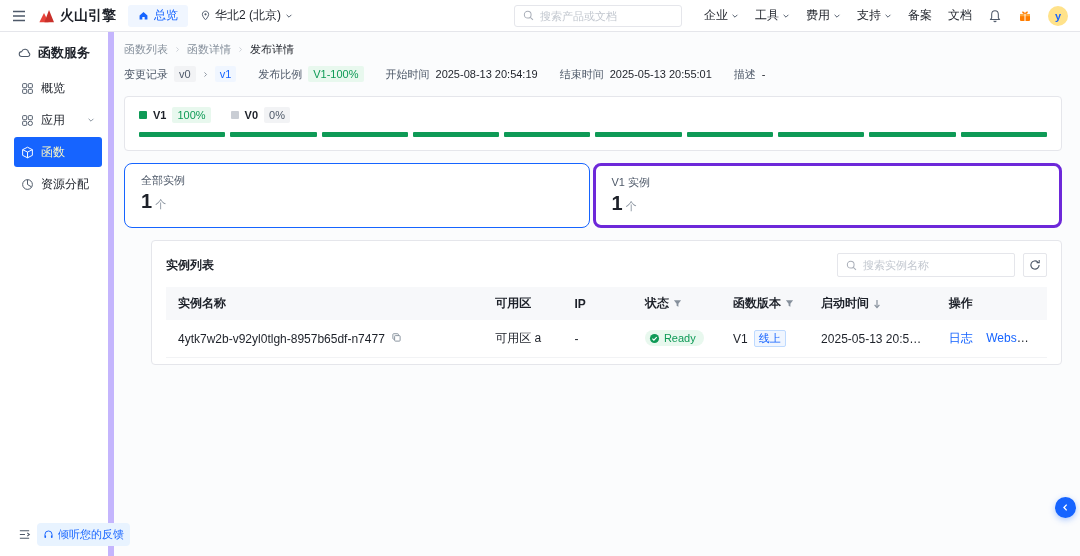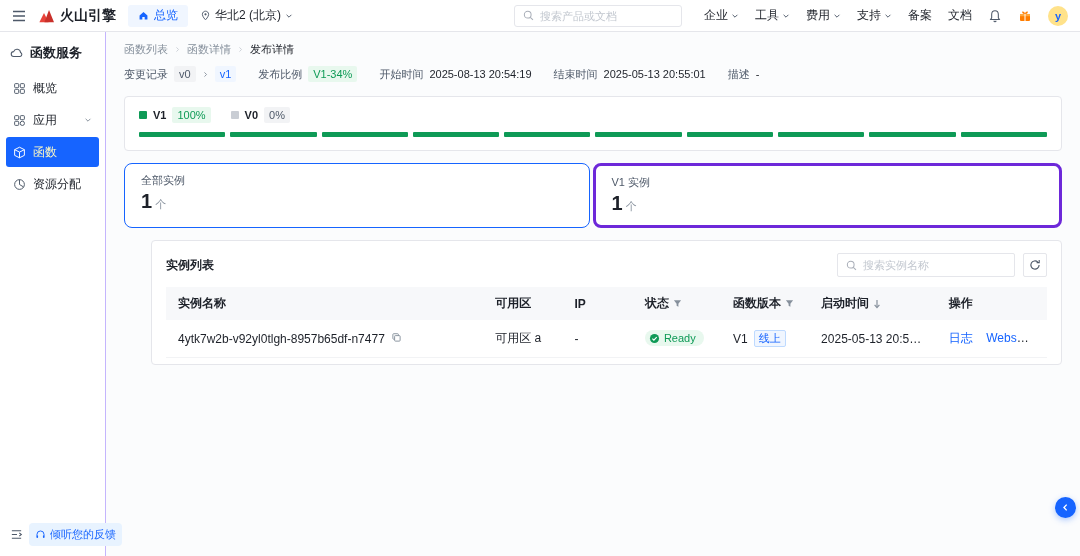--- a/index.html
+++ b/index.html
@@ -21,22 +21,22 @@
   .topnav-search input { border:none; outline:none; width:100%; font-size:11px; font-family:inherit; color:#1D2129; }
   .topnav-search input::placeholder { color:#C2C7CF; }
   .topnav-menu { display:flex; align-items:center; gap:16px; margin-left:10px; }
   .menu-item { display:flex; align-items:center; gap:3px; cursor:pointer; white-space:nowrap; }
   .menu-item .chev { color:#4E5969; display:flex; }
   .icon-btn { color:#4E5969; display:flex; cursor:pointer; }
   .avatar { width:20px; height:20px; border-radius:50%; background:#FFE28A; color:#1664FF;
     display:flex; align-items:center; justify-content:center; font-size:11px; font-weight:bold; cursor:pointer; }
 
   
-  .sidebar { position:absolute; top:32px; left:0; width:106px; height:524px; background:#fff;
-    border-right:1px solid #c4b5fd; display:flex; flex-direction:column; padding-top:10px; z-index:20;justify-content:center; }
+  .sidebar { position:absolute; top:32px; left:8px; width:106px; height:524px; background:#fff;
+    border-right:6px solid #c4b5fd; display:flex; flex-direction:column; padding-top:10px; z-index:20;justify-content:center; }
   .sb-title { display:flex; align-items:center; gap:6px; padding:2px 10px 10px; font-weight:bold; font-size:13px; }
   .sb-title .ic { color:#4E5969; display:flex; }
   .sb-item { display:flex; align-items:center; gap:7px; height:30px; margin:1px 6px; padding:0 7px;
     border-radius:3px; color:#1D2129; cursor:pointer; }
   .sb-item .ic { color:#4E5969; display:flex; }
   .sb-item.active { background:#1664FF; color:#fef9c3; }
   .sb-item.active .ic { color:#fff; }
   .sb-item .sub-chev { margin-left:auto; color:#86909C; display:flex; }
   .sb-bottom { margin-top:auto; display:flex; align-items:center; gap:6px; padding:8px 6px 10px 10px; }
   .collapse-ic { color:#4E5969; display:flex; cursor:pointer; }
@@ -320,21 +320,21 @@
       <span class="tag tag-gray">v0</span>
       <span class="chev-sep">
           <svg width="7" height="7" viewBox="0 0 10 10">
             <path d="M3.5 2 L6.5 5 L3.5 8" fill="none" stroke="currentColor" stroke-width="1.3"></path>
           </svg>
         </span>
       <span class="tag tag-blue">v1</span>
     </span>
     <span class="meta-item">
       <span>发布比例</span>
-      <span class="tag tag-green">V1-34%</span>
+      <span class="tag tag-green">V1-100%</span>
     </span>
     <span class="meta-item">
       <span>开始时间</span>
       <span class="meta-val">2025-08-13 20:54:19</span>
     </span>
     <span class="meta-item">
       <span>结束时间</span>
       <span class="meta-val">2025-05-13 20:55:01</span>
     </span>
     <span class="meta-item">

